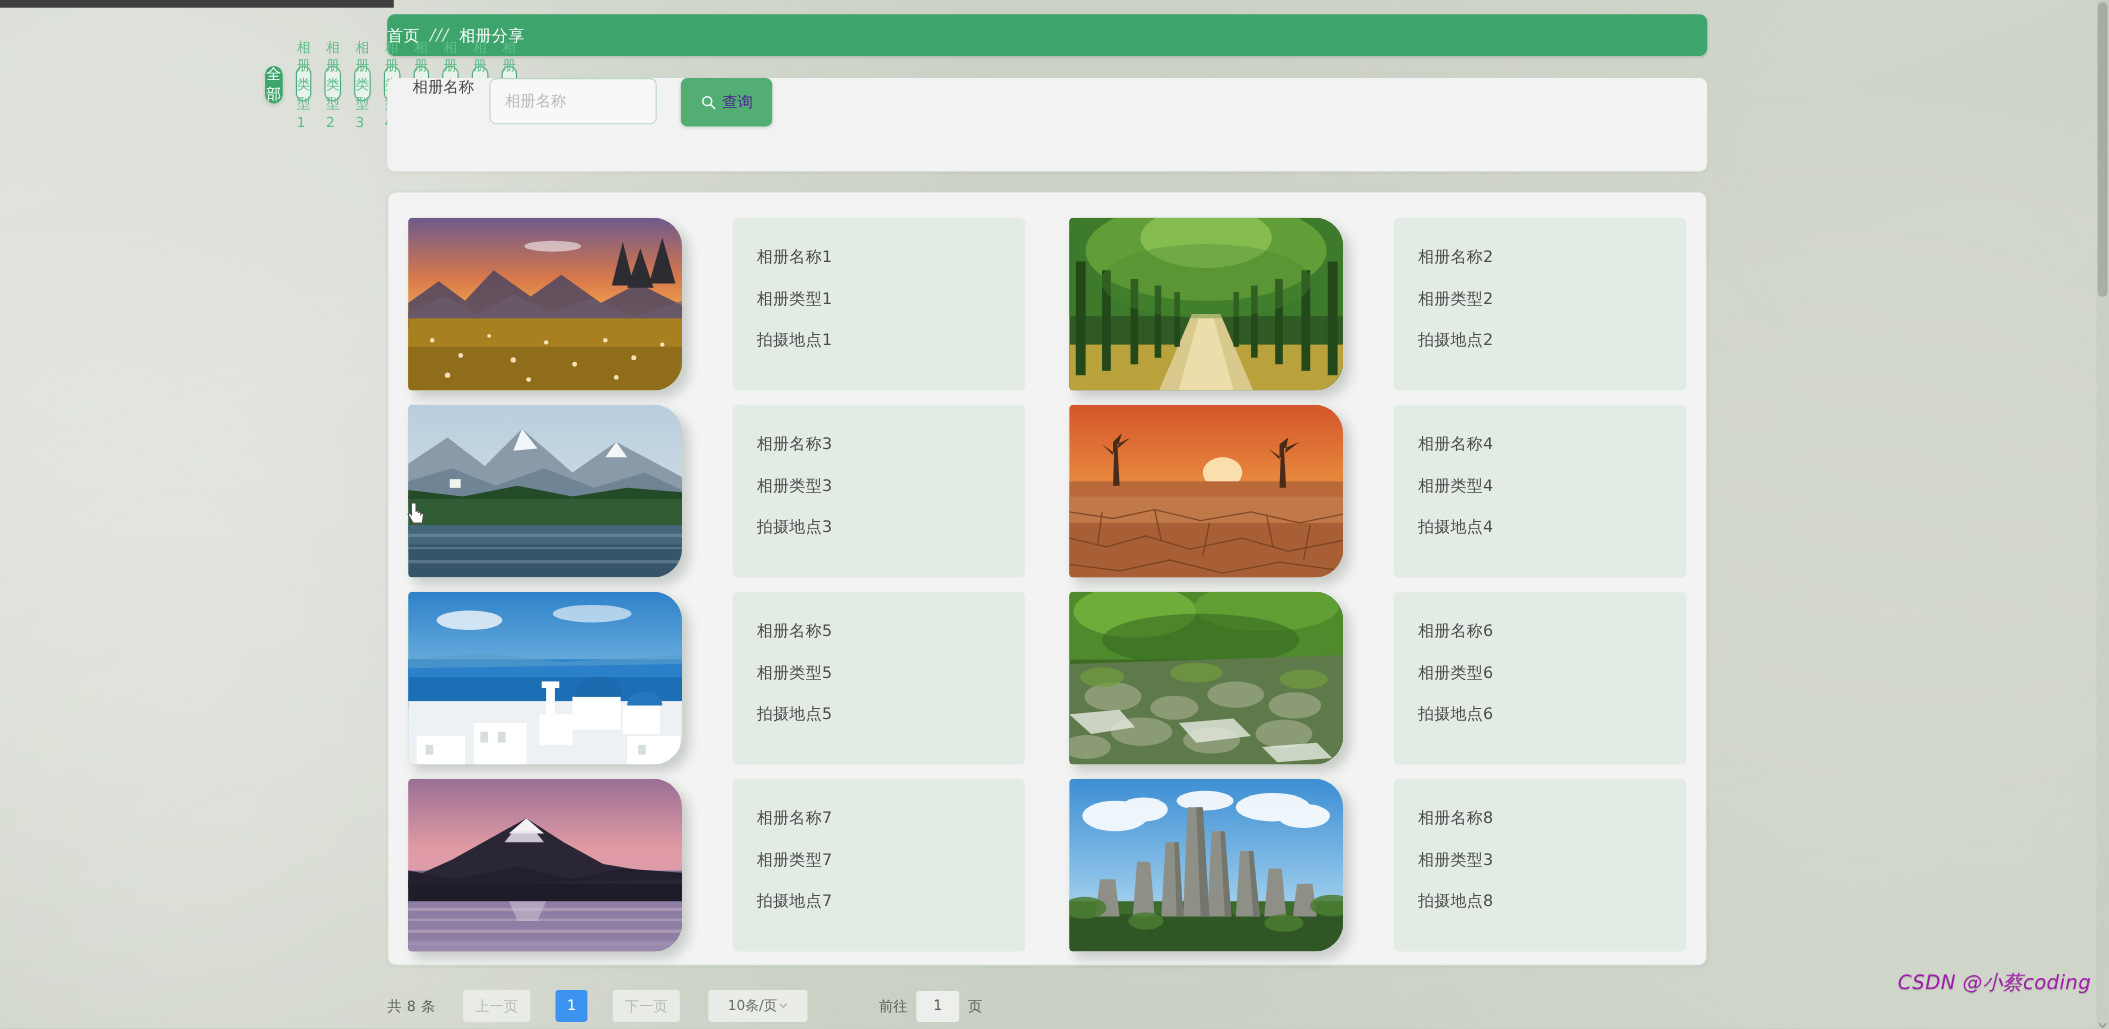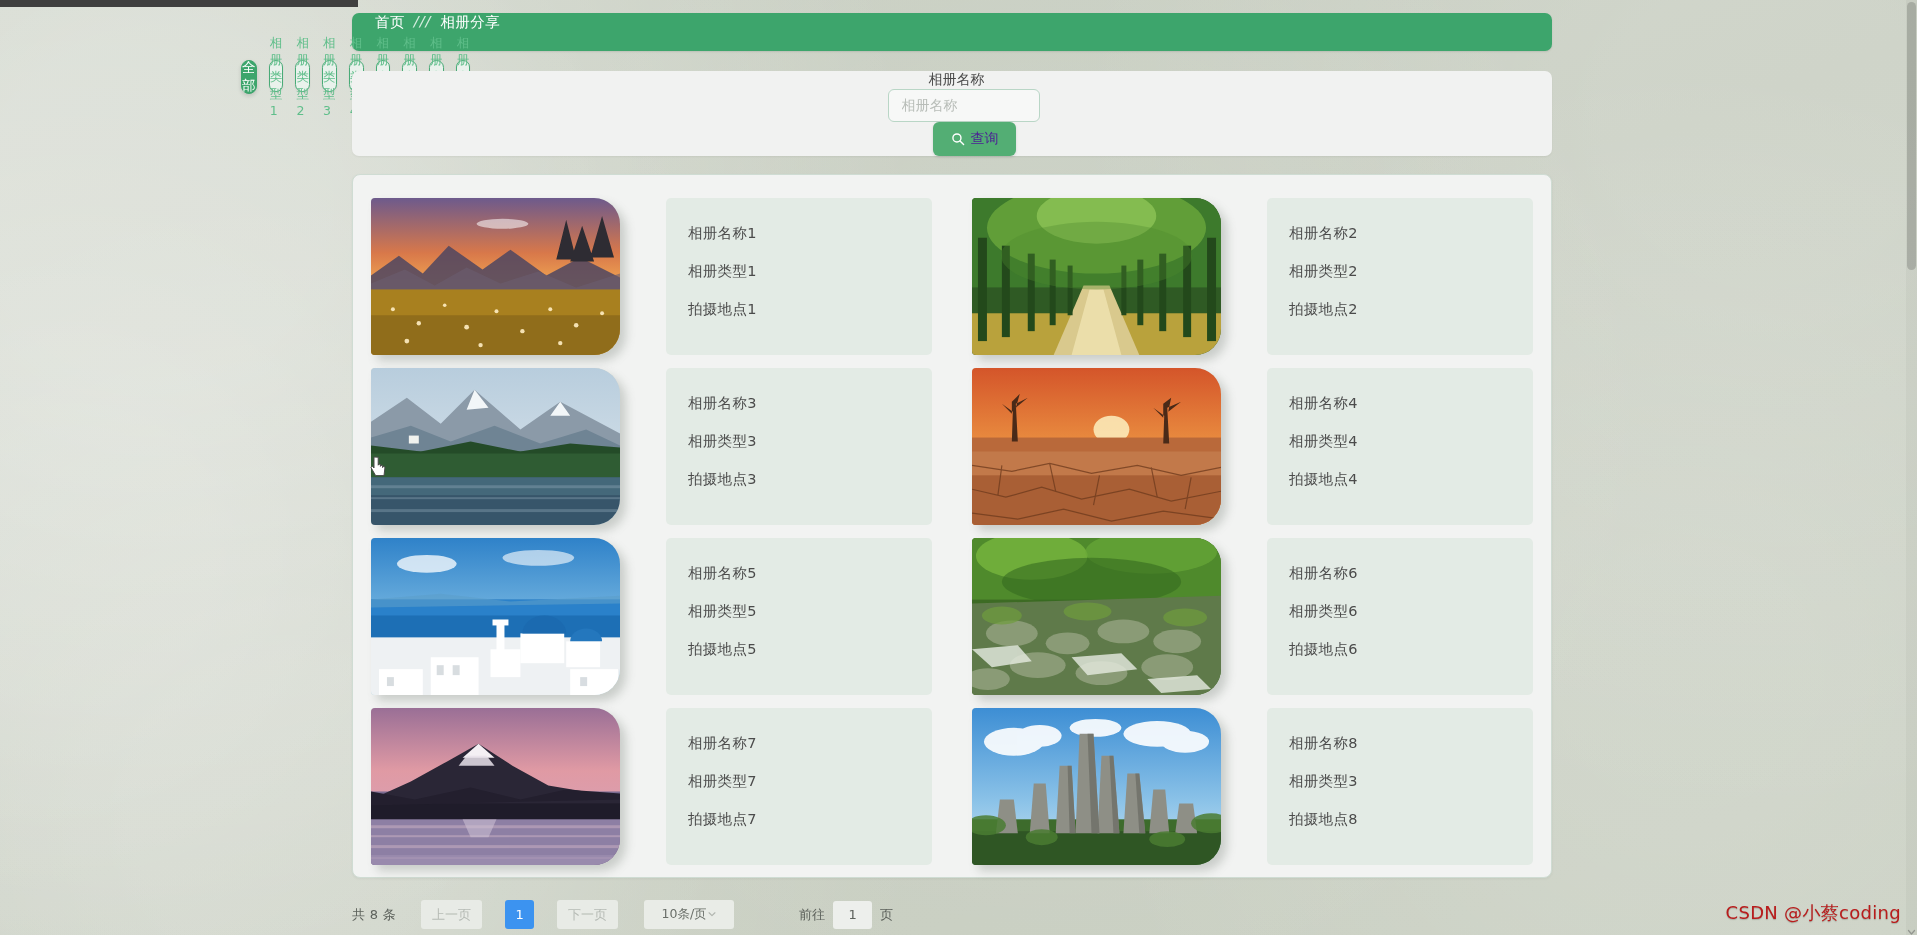--- a/index.html
+++ b/index.html
@@ -49,22 +49,22 @@
   
   .breadcrumb-bar {
     position: absolute;
     left: 352px;
     top: 13px;
     width: 1200px;
     height: 38px;
     background: #3da56c;
     border-radius: 7px;
     display: flex;
-    align-items: flex-start;
-    padding-left: 23px;
+    align-items: center;
+    padding-left: 0;
     box-shadow: 0 1px 2px rgba(0,0,0,0.10);
   }
   .crumb {
     color: #ffffff;
     font-size: 14.5px;
     letter-spacing: 0.4px;
   }
   .crumb-sep {
     color: #d9efe2;
     font-size: 14.5px;
@@ -112,24 +112,23 @@
   
   .search-panel {
     position: absolute;
     left: 352px;
     top: 71px;
     width: 1200px;
     height: 85px;
     background: #f1f2f1;
     border-radius: 7px;
     display: flex;
-    align-items: center;
+    align-items: flex-start;
     padding-left: 23px;
     box-shadow: 0 1px 2px rgba(0,0,0,0.05);
-    flex-direction: column;
   }
   .search-label {
     font-size: 14px;
     color: #4a4a4a;
     margin-right: 14px;
   }
   .search-input {
     width: 152px;
     height: 42px;
     border: 1px solid #b9d6c6;
@@ -282,26 +281,27 @@
     font-size: 13px;
     color: #5d625c;
     font-family: inherit;
     outline: none;
   }
 
   
   .watermark {
     position: absolute;
     right: 16px;
-    bottom: 10px;
+    bottom: 30px;
     font-size: 18px;
-    color: #b91c1c;
+    color: #a21caf;
     text-shadow: 0 1px 1px rgba(90,100,90,0.35);
     letter-spacing: 0.3px;
     z-index: 8;
+    font-style: italic;
   }
   .scrollbar-track {
     position: absolute;
     right: 0; top: 0;
     width: 11px; height: 935px;
     background: rgba(0,0,0,0.03);
     z-index: 7;
   }
   .scrollbar-thumb {
     position: absolute;

